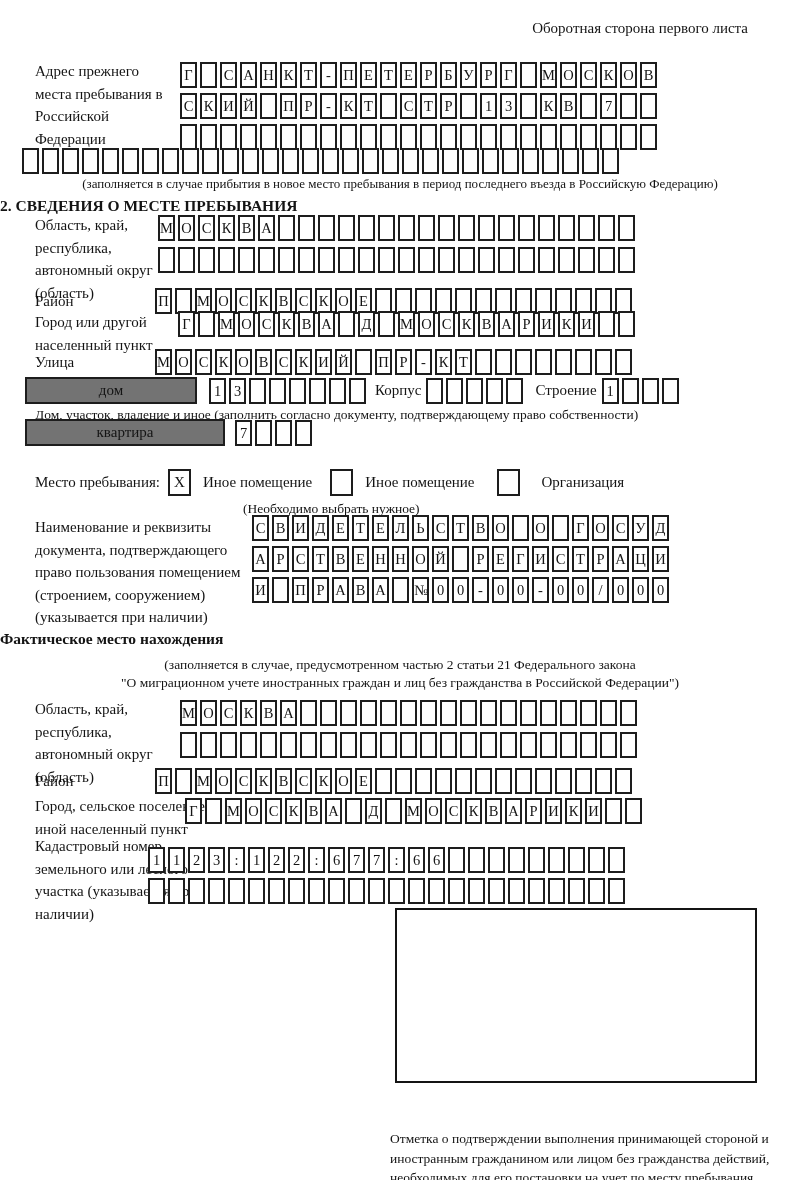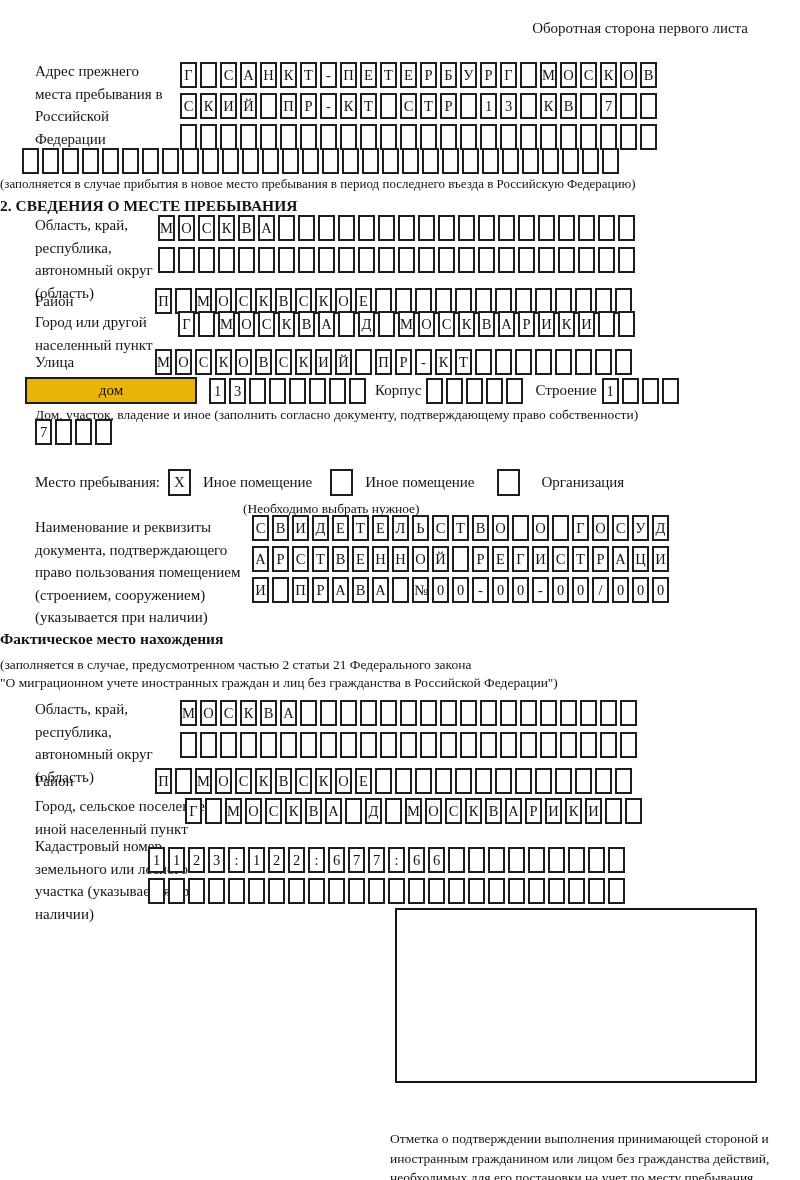--- a/index.html
+++ b/index.html
@@ -6,30 +6,30 @@
   html,body { background:#fff; }
   .page {
     position:relative; width:800px; height:1180px; background:#ffffff;
     font-family:"Liberation Serif", serif; color:#141414; overflow:hidden;border-radius:30px;
   }
   .abs { position:absolute; }
   .lbl { font-size:15px; line-height:1.5; }
   .cap { font-size:13px; }
   .cap2 { font-size:13.5px; }
   .title { font-weight:bold; font-size:15.5px; text-align:left; width:800px; left:0; }
-  .center { width:800px; left:0; }
+  .center { text-align:center; width:800px; left:0; }
   .cellrow { position:absolute; display:flex; }
   .cell {
     flex:none; width:17px; height:26px; border:2px solid #1d1d1d; margin-right:3px;
     font-size:14.5px; line-height:22px; text-align:center; background:#fff;
   }
   .flexrow { position:absolute; display:flex; align-items:center; }
   .boxfield {
     flex:none; border:2px solid #1d1d1d; height:27px; font-size:15px;
-    line-height:23px; text-align:center; background:#eab308;
+    line-height:23px; text-align:center; background:#737373;
   }
   .checkbox {
     flex:none; width:23px; height:27px; border:2px solid #1d1d1d; background:#fff;
     font-size:15px; line-height:23px; text-align:center;
   }
   .stampbox { position:absolute; border:2px solid #141414; background:#fff; }
 </style>
 </head>
 <body>
 
@@ -313,20 +313,21 @@
     <div style="display:flex; margin-left:5px;">
         <div class="cell">1</div>
         <div class="cell"></div>
         <div class="cell"></div>
         <div class="cell"></div>
       </div>
   </div>
   <div class="abs cap2" style="left:35px; top:407px;">Дом, участок, владение и иное (заполнить согласно документу, подтверждающему право собственности)</div>
 
   <div class="flexrow" style="left:25px; top:419px;">
+    <div class="boxfield" style="width:200px;">квартира</div>
     <div style="display:flex; margin-left:10px;">
         <div class="cell">7</div>
         <div class="cell"></div>
         <div class="cell"></div>
         <div class="cell"></div>
       </div>
   </div>
 
   <div class="flexrow" style="left:35px; top:469px;">
     <div class="lbl">Место пребывания:</div>

